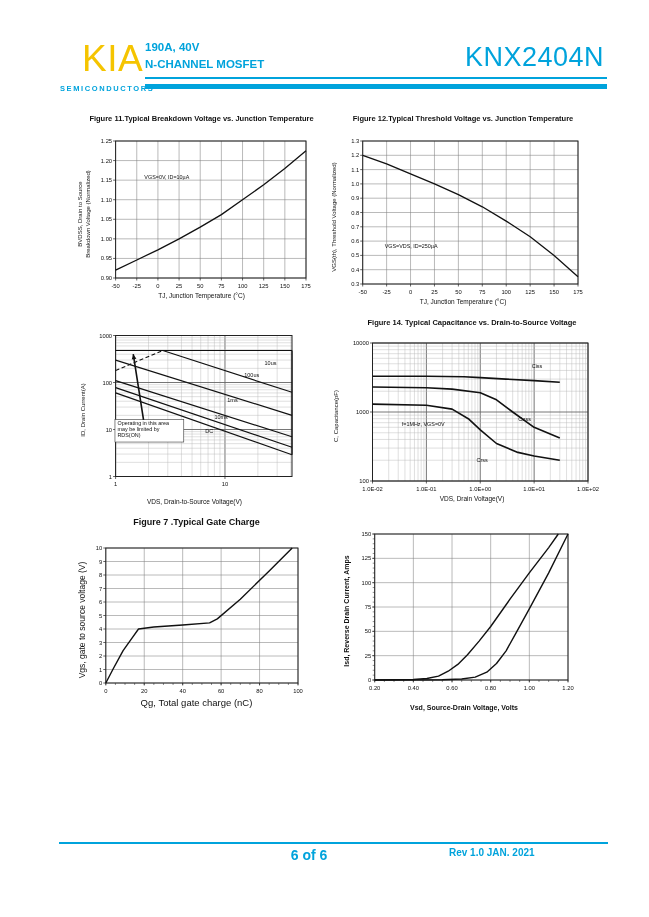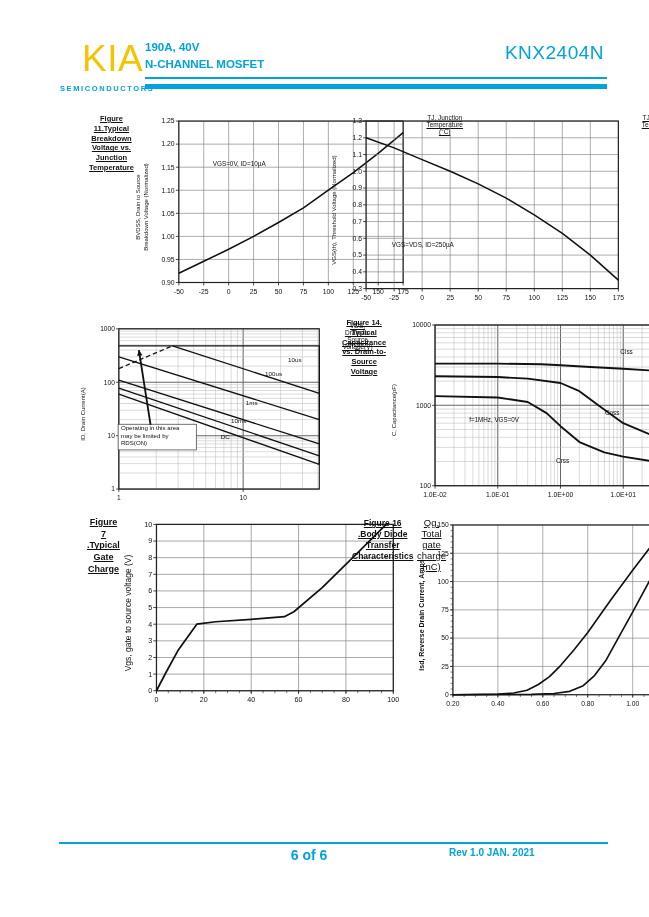--- a/index.html
+++ b/index.html
@@ -2,30 +2,30 @@
 <html><head>
 <meta charset="utf-8">
 <style>
   html,body{margin:0;padding:0;background:#e8e8e8;}
   .page{position:relative;width:649px;height:917px;background:#ffffff;margin:0 auto;
         font-family:"Liberation Sans",sans-serif;color:#111;overflow:hidden;}
   
   .logo{position:absolute;left:82px;top:40px;font-size:37px;font-weight:400;letter-spacing:.5px;line-height:1;}
   .logo-sub{position:absolute;left:60px;top:84px;font-size:7.5px;font-weight:bold;letter-spacing:1.6px;}
   .device-block{position:absolute;left:145px;top:39px;font-weight:bold;font-size:11.5px;line-height:1.45;}
-  .part-number{position:absolute;right:45px;top:42px;font-size:19px;letter-spacing:.5px;}
+  .part-number{position:absolute;right:45px;top:42px;font-size:27px;letter-spacing:.5px;}
   .rule-thin{position:absolute;left:145px;width:462px;top:77px;height:1.5px;}
   .rule-thick{position:absolute;left:145px;width:462px;top:84px;height:4.5px;}
   
   .footer-rule{position:absolute;left:59px;top:842px;width:549px;height:1.6px;}
   .page-num{position:absolute;left:59px;top:847px;width:500px;text-align:center;font-size:14px;font-weight:bold;}
   .revision{position:absolute;left:449px;top:847px;font-size:10px;font-weight:bold;}
   .cyan{color:#00A3DC;} .cyan-bg{background:#00A3DC;}
   
-  .fig{position:absolute;display:flex;text-decoration:underline;}
+  .fig{position:absolute;display:flex;flex-direction:column;}
   .fig-title{font-weight:bold;text-align:center;font-size:7.5px;line-height:1.3;padding-left:14px;}
   .fig-body{flex:1;display:flex;min-height:0;}
   .ylab-wrap{flex:0 0 17px;position:relative;}
   .ylab{position:absolute;left:50%;top:50%;transform:translate(-50%,-50%) rotate(-90deg);
         font-size:6px;line-height:1.25;text-align:center;white-space:pre;width:max-content;}
   .chart{flex:1 1 auto;display:block;height:100%;}
   .xlab{text-align:center;font-size:6.5px;padding-left:14px;}
   #fig15 .fig-title{font-size:9px;}
   #fig15 .ylab{font-size:8.5px;}
   #fig15 .xlab{font-size:9.5px;}
@@ -117,20 +117,21 @@
           <line x1="21.1" x2="23.6" y1="6" y2="6" stroke="#222" stroke-width="0.7"></line>
           <text x="20.1" y="8" text-anchor="end" class="tk">1.25</text>
           <polyline points="23.6,135.2 44.8,125.0 65.9,114.8 87.1,103.9 108.2,92.1 129.4,79.6 150.5,64.7 171.7,49.8 192.8,33.4 214.0,15.8" fill="none" stroke="#111" stroke-width="1.3" stroke-linejoin="round"></polyline>
           <text x="52.37155555555556" y="44.36000000000003" class="an"><tspan x="52.37155555555556" dy="0">VGS=0V, ID=10µA</tspan></text>
         </svg>
     </div>
     <div class="xlab">TJ, Junction Temperature (°C)</div>
   </section>
 
   <section class="fig" id="fig12" style="left:326px;top:114px;width:260px;height:191px;">
+    <div class="fig-title" style="height:21px;">Figure 12.Typical Threshold Voltage vs. Junction Temperature</div>
     <div class="fig-body">
       <div class="ylab-wrap">
         <div class="ylab">VGS(th), Threshold Voltage (Normalized)</div>
       </div>
       <svg class="chart" viewBox="0 0 243 163">
           <line x1="19.7" x2="19.7" y1="149" y2="6" stroke="#808080" stroke-width="0.55"></line>
           <line x1="43.62222222222222" x2="43.62222222222222" y1="149" y2="6" stroke="#808080" stroke-width="0.55"></line>
           <line x1="67.54444444444444" x2="67.54444444444444" y1="149" y2="6" stroke="#808080" stroke-width="0.55"></line>
           <line x1="91.46666666666667" x2="91.46666666666667" y1="149" y2="6" stroke="#808080" stroke-width="0.55"></line>
           <line x1="115.38888888888889" x2="115.38888888888889" y1="149" y2="6" stroke="#808080" stroke-width="0.55"></line>
@@ -454,21 +455,20 @@
           <text x="12.3" y="21.5" text-anchor="end" class="tk">9</text>
           <line x1="13.3" x2="15.8" y1="6" y2="6" stroke="#222" stroke-width="0.7"></line>
           <text x="12.3" y="8" text-anchor="end" class="tk">10</text>
           <polyline points="15.8,141.0 23.5,126.2 33.1,108.6 42.7,95.1 48.5,87.0 63.8,85.0 92.7,83.0 119.6,80.9 127.3,76.9 150.3,57.3 179.2,28.9 202.2,6.0" fill="none" stroke="#111" stroke-width="1.4" stroke-linejoin="round"></polyline>
         </svg>
     </div>
     <div class="xlab">Qg, Total gate charge (nC)</div>
   </section>
 
   <section class="fig" id="fig16" style="left:338px;top:518px;width:238px;height:193px;">
-    <div class="fig-title" style="height:20px;">Figure 16 .Body Diode Transfer Characteristics</div>
     <div class="fig-body">
       <div class="ylab-wrap">
         <div class="ylab">Isd, Reverse Drain Current, Amps</div>
       </div>
       <svg class="chart" viewBox="0 0 221 166">
           <line x1="19.7" x2="19.7" y1="152" y2="6" stroke="#808080" stroke-width="0.55"></line>
           <line x1="58.36" x2="58.36" y1="152" y2="6" stroke="#808080" stroke-width="0.55"></line>
           <line x1="97.02" x2="97.02" y1="152" y2="6" stroke="#808080" stroke-width="0.55"></line>
           <line x1="135.68" x2="135.68" y1="152" y2="6" stroke="#808080" stroke-width="0.55"></line>
           <line x1="174.34" x2="174.34" y1="152" y2="6" stroke="#808080" stroke-width="0.55"></line>

